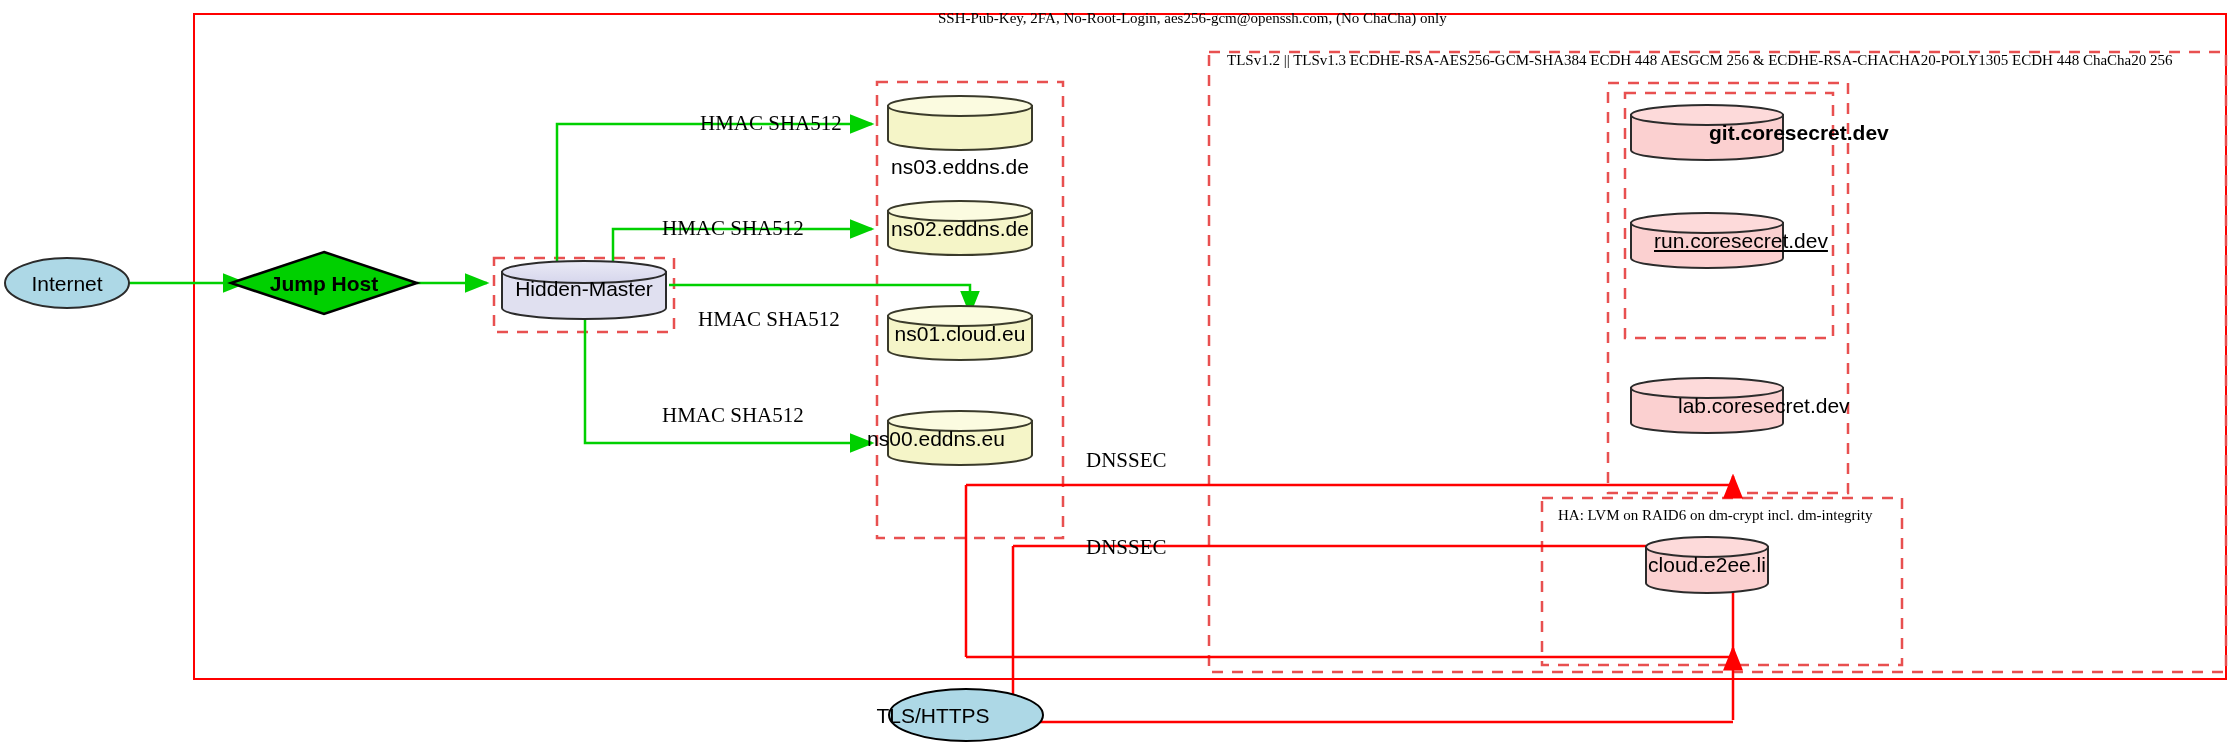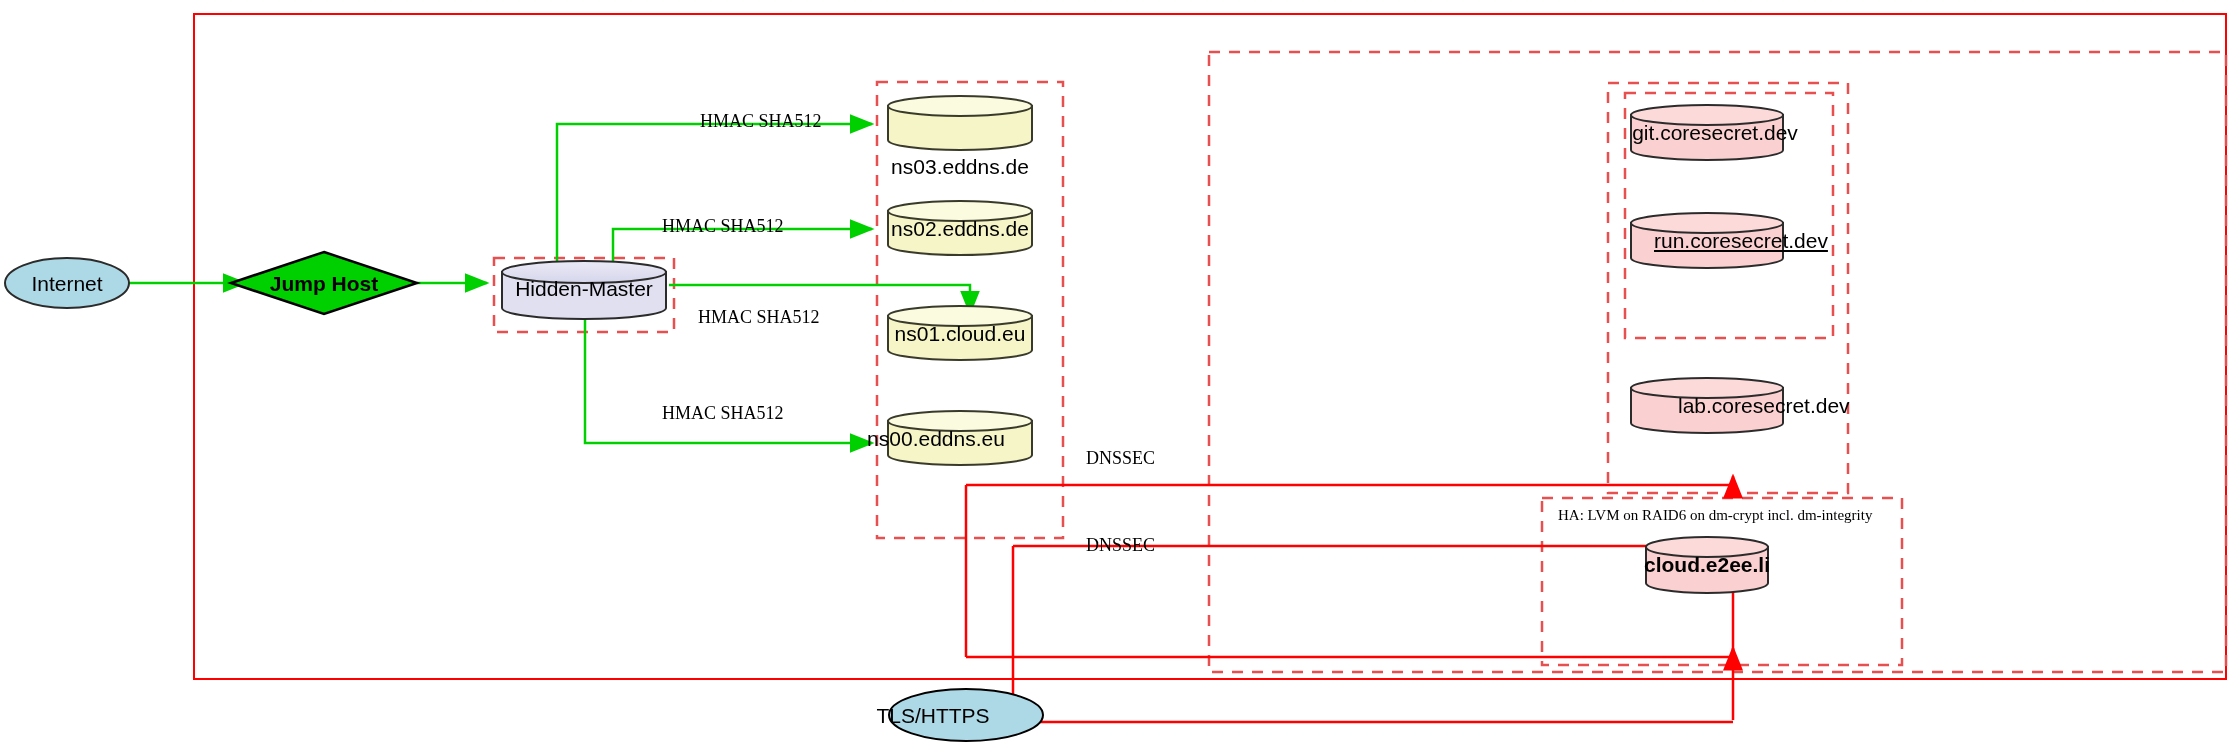--- a/index.html
+++ b/index.html
@@ -2,21 +2,21 @@
 <html><head>
 <meta charset="utf-8">
 <style>
   html,body{margin:0;padding:0;background:#ffffff;}
   body{width:2240px;height:744px;position:relative;overflow:hidden;
        font-family:"Liberation Sans",sans-serif;}
   #stage{position:absolute;left:0;top:0;width:2240px;height:744px;}
   svg{position:absolute;left:0;top:0;}
   .lbl{position:absolute;font-family:"Liberation Serif",serif;color:#000;
        white-space:nowrap;}
-  .edge-lbl{font-size:18px;}
+  .edge-lbl{font-size:21px;}
   .box-lbl{font-size:15px;}
   .node-txt{position:absolute;white-space:nowrap;color:#000;
             font-family:"Liberation Sans",sans-serif;font-size:21px;
             text-align:center;}
 </style>
 </head>
 <body>
 
 <div id="stage">
 
@@ -119,40 +119,42 @@
   </g>
 
   <g>
     <path d="M 1646 547 L 1646 583 A 61 10 0 0 0 1768 583 L 1768 547 Z" fill="#fbd0d0" stroke="#2b2b2b" stroke-width="2"></path>
     <ellipse cx="1707" cy="547" rx="61" ry="10" fill="#fddada" stroke="#2b2b2b" stroke-width="2"></ellipse>
   </g>
 
   <ellipse cx="966" cy="715" rx="77" ry="26" fill="#add8e6" stroke="#000000" stroke-width="2"></ellipse>
 </svg>
 
+<div class="lbl box-lbl" style="left:938px;top:10px;">SSH-Pub-Key, 2FA, No-Root-Login, aes256-gcm@openssh.com, (No ChaCha) only</div>
 
+<div class="lbl box-lbl" style="left:1227px;top:52px;">TLSv1.2 || TLSv1.3 ECDHE-RSA-AES256-GCM-SHA384 ECDH 448 AESGCM 256 &amp; ECDHE-RSA-CHACHA20-POLY1305 ECDH 448 ChaCha20 256</div>
 
 <div class="lbl box-lbl" style="left:1558px;top:507px;">HA: LVM on RAID6 on dm-crypt incl. dm-integrity</div>
 
 <div class="lbl edge-lbl" style="left:700px;top:111px;">HMAC SHA512</div>
 <div class="lbl edge-lbl" style="left:662px;top:216px;">HMAC SHA512</div>
 <div class="lbl edge-lbl" style="left:698px;top:307px;">HMAC SHA512</div>
 <div class="lbl edge-lbl" style="left:662px;top:403px;">HMAC SHA512</div>
 <div class="lbl edge-lbl" style="left:1086px;top:448px;">DNSSEC</div>
 <div class="lbl edge-lbl" style="left:1086px;top:535px;">DNSSEC</div>
 
 <div class="node-txt" style="left:0px;top:272px;width:134px;text-align:center;">Internet</div>
 <div class="node-txt" style="left:254px;top:272px;width:140px;font-weight:bold;">Jump Host</div>
 <div class="node-txt" style="left:494px;top:277px;width:180px;">Hidden-Master</div>
 
 <div class="node-txt" style="left:880px;top:112px;width:160px;margin-top:43px;">ns03.eddns.de</div>
 <div class="node-txt" style="left:880px;top:217px;width:160px;">ns02.eddns.de</div>
 <div class="node-txt" style="left:880px;top:322px;width:160px;">ns01.cloud.eu</div>
 <div class="node-txt" style="left:856px;top:427px;width:160px;">ns00.eddns.eu</div>
 
-<div class="node-txt" style="left:1631px;top:121px;width:168px;">git.coresecret.dev</div>
+<div class="node-txt" style="left:1709px;top:121px;width:168px;font-weight:bold;">git.coresecret.dev</div>
 <div class="node-txt" style="left:1654px;top:229px;width:168px;text-decoration:underline;">run.coresecret.dev</div>
 <div class="node-txt" style="left:1678px;top:394px;width:168px;">lab.coresecret.dev</div>
-<div class="node-txt" style="left:1640px;top:553px;width:134px;font-weight:bold;">cloud.e2ee.li</div>
+<div class="node-txt" style="left:1640px;top:553px;width:134px;">cloud.e2ee.li</div>
 
 <div class="node-txt" style="left:856px;top:704px;width:154px;">TLS/HTTPS</div>
 
 </div>
 
 </body></html>

